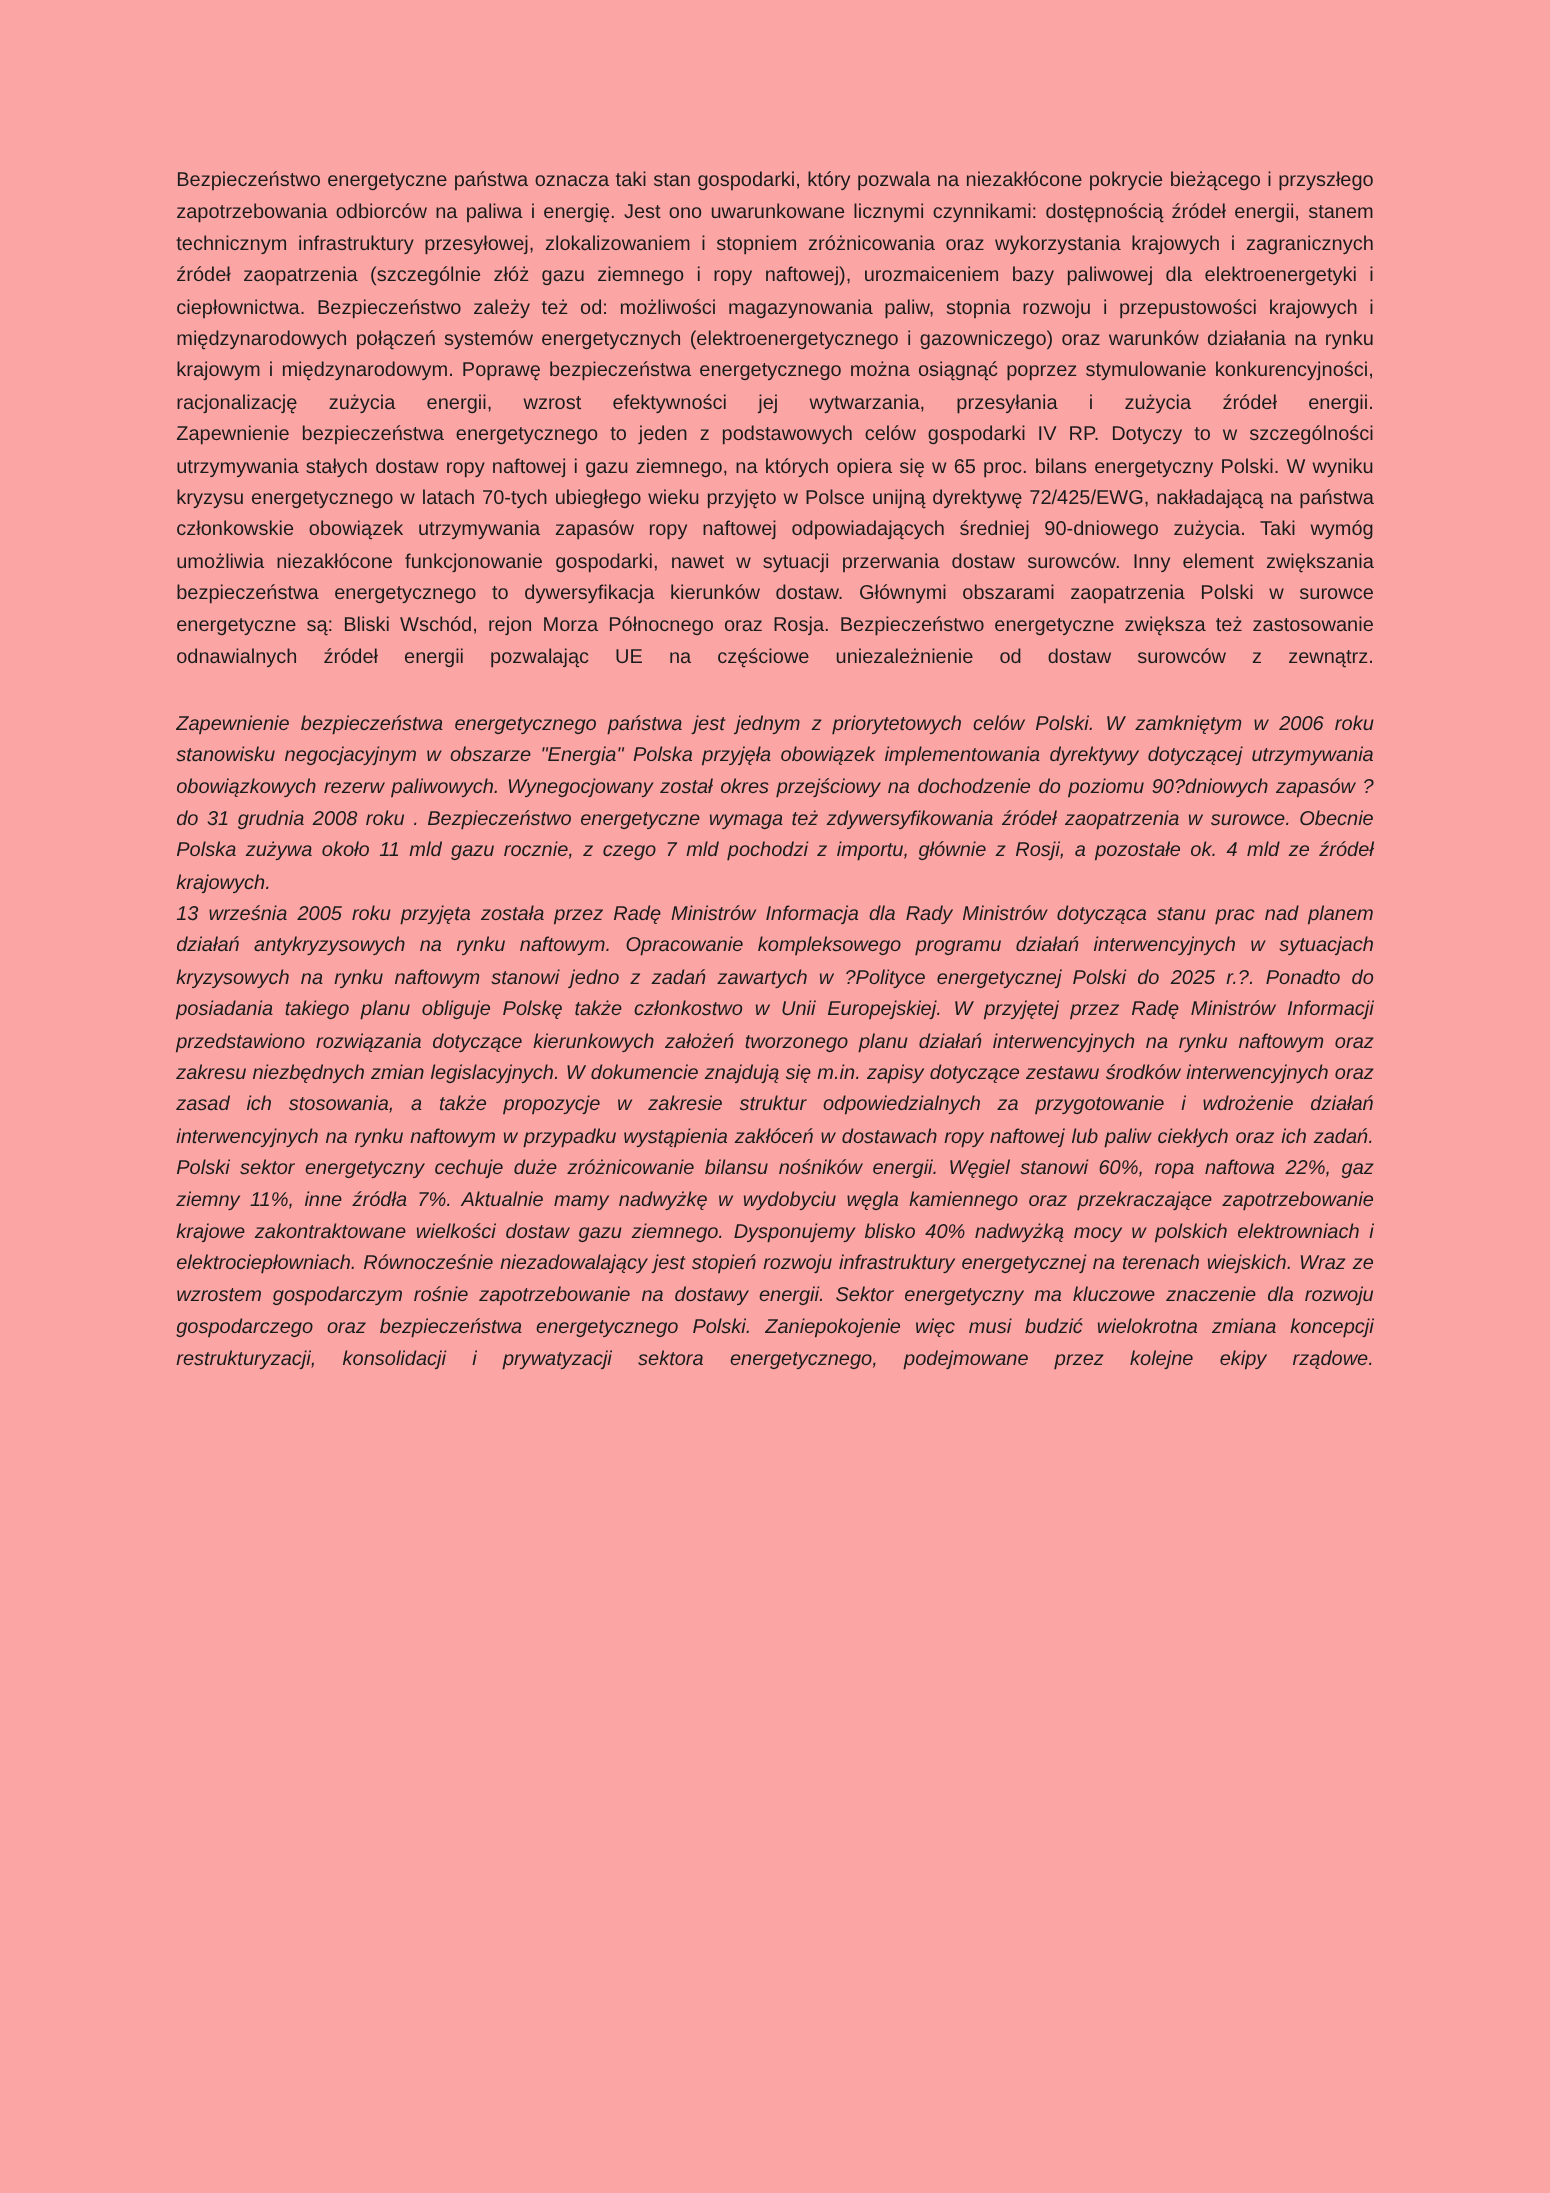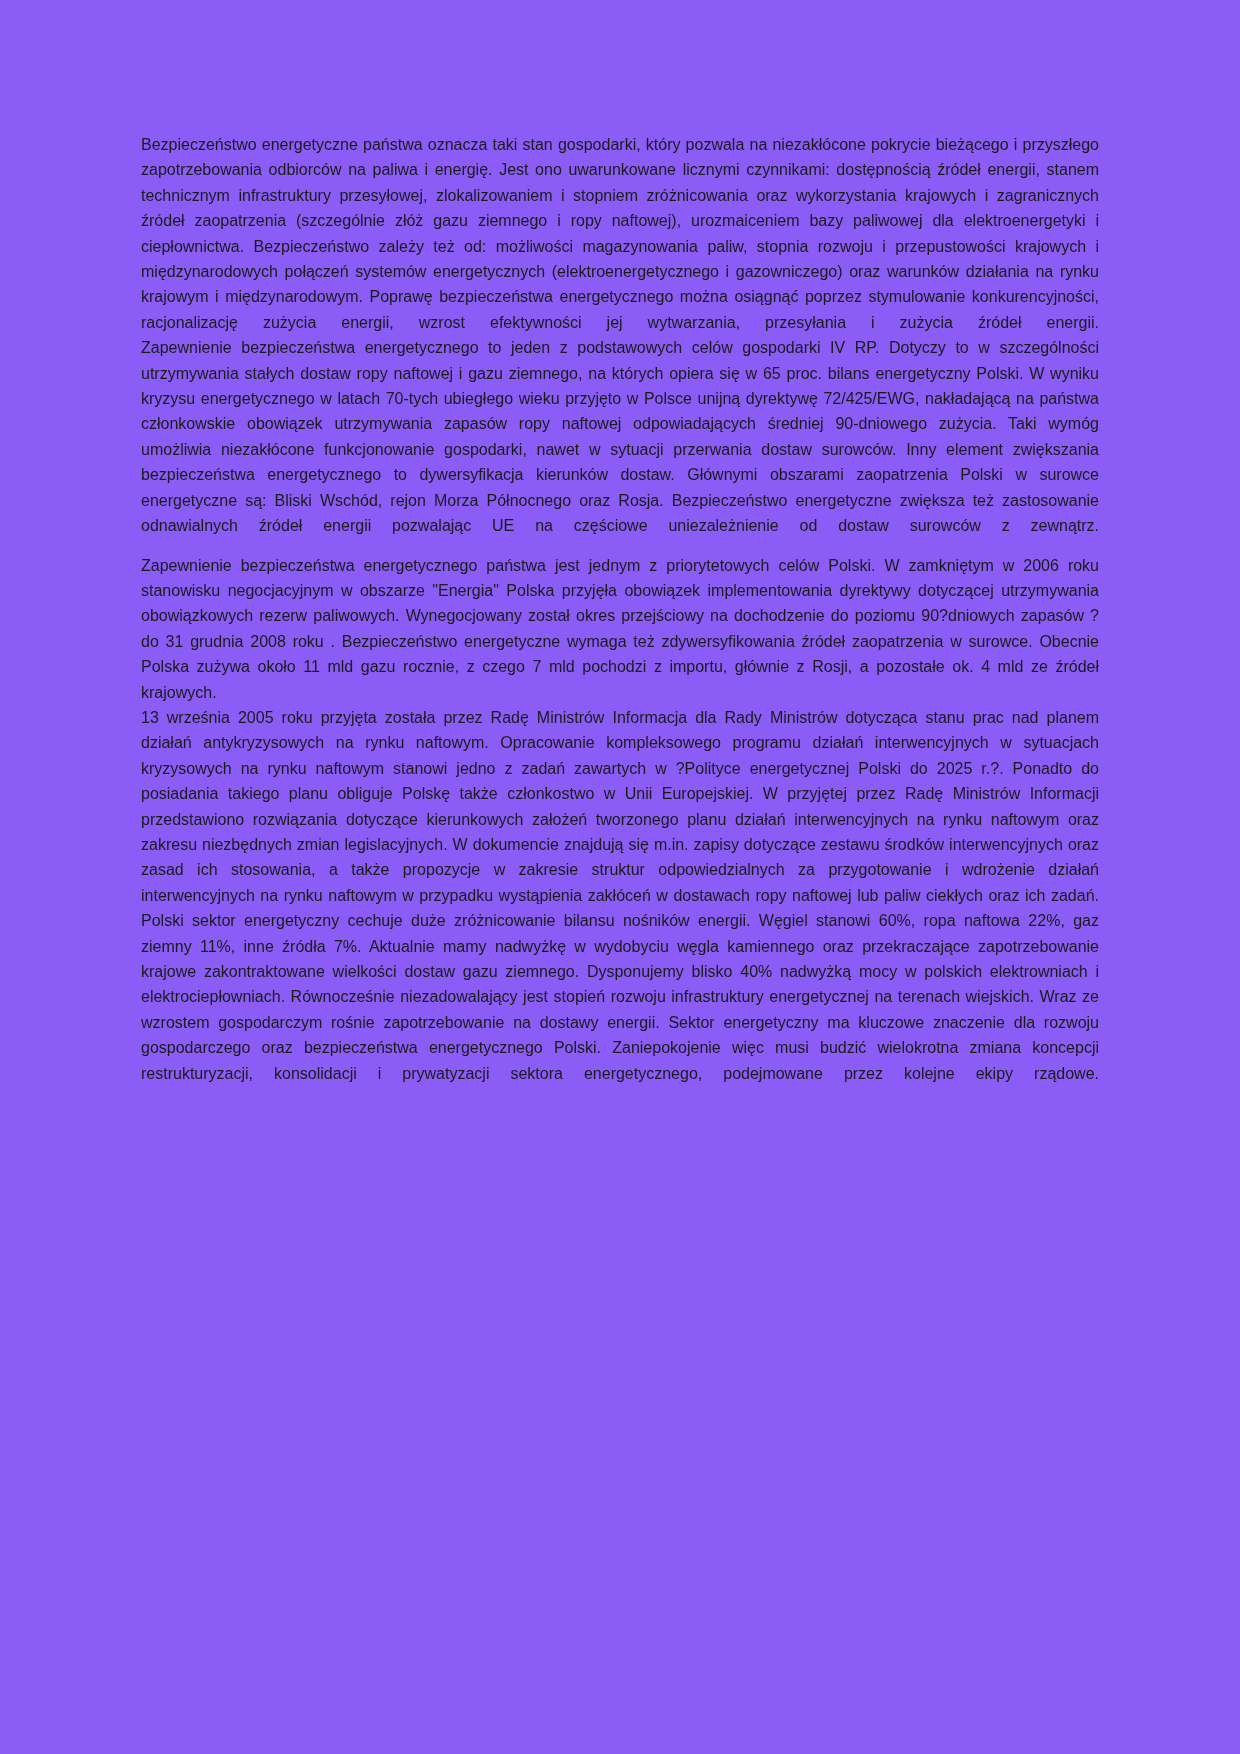--- a/index.html
+++ b/index.html
@@ -11,27 +11,28 @@
     width: 1240px;
     min-height: 1754px;
     background: #ffffff;
     font-family: "Liberation Sans", "DejaVu Sans", sans-serif;
   }
   .page {
     box-sizing: border-box;
     width: 1240px;
     min-height: 1754px;
     padding: 132px 141px 120px 141px;
-    background: #8b5cf6;
+    background: #fca5a5;
   }
   .paragraph {
     margin: 0;
   }
   .paragraph + .paragraph {
-    margin-top: 14px; 
+    margin-top: 28px; 
+    font-style: italic;
   }
   .seg {
     font-size: 16px;
     line-height: 25.4px;
     color: #1b1b1b;
     text-align: justify;
     text-align-last: justify; 
     hyphens: none;
     word-spacing: 0.5px;
   }

